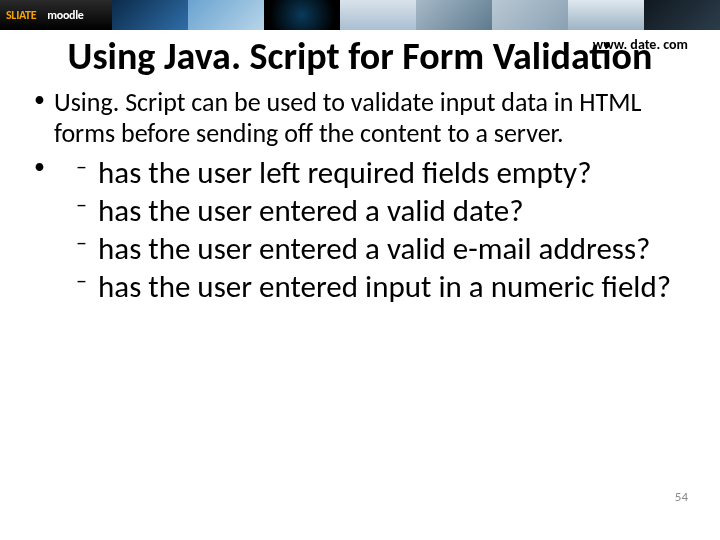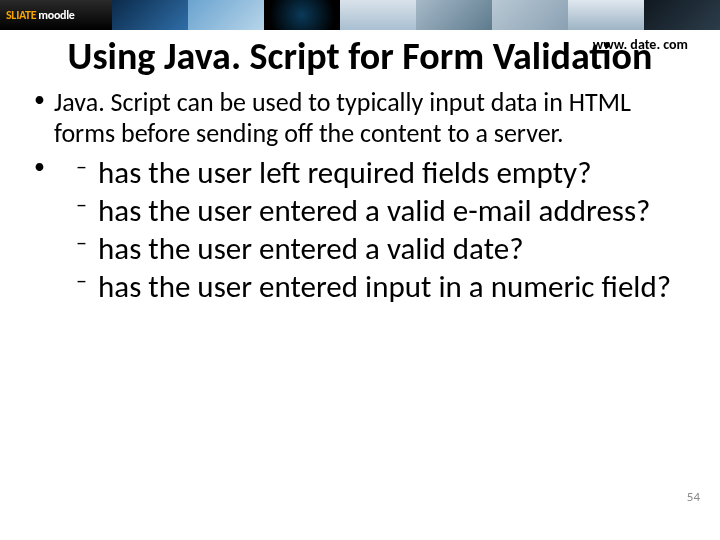--- a/index.html
+++ b/index.html
@@ -29,57 +29,57 @@
   
   .body { padding: 10px 30px 0 30px; }
   ul.lvl1 { list-style: none; }
   ul.lvl1 > li { position: relative; padding-left: 24px; font-size: 26px; line-height: 1.18; margin-bottom: 2px; }
   ul.lvl1 > li::before { content: "•"; position: absolute; left: 4px; top: 0; font-size: 22px; }
 
   ul.lvl2 { list-style: none; margin-top: 6px; margin-left: 22px; }
   ul.lvl2 > li { position: relative; padding-left: 22px; font-size: 31px; line-height: 1.22; }
   ul.lvl2 > li::before { content: "–"; position: absolute; left: 0; top: 0; font-size: 22px; }
 
-  .pagenum { position: absolute; bottom: 12px; right: 20px; font-size: 13px; color: #8a8a8a; }
+  .pagenum { position: absolute; bottom: 12px; right: 32px; font-size: 13px; color: #8a8a8a; }
 </style>
 </head>
 <body>
 
 <div class="slide">
 
   <div class="banner">
     <div class="banner-left">
       <span class="sl">SLIATE</span>
-      <span style="color:#fff;margin-left:2px;">moodle</span>
+      <span style="color:#fff;margin-left:11px;">moodle</span>
     </div>
     <div class="banner-collage">
       <div class="cell c0"></div>
       <div class="cell c1"></div>
       <div class="cell c2"></div>
       <div class="cell c3"></div>
       <div class="cell c4"></div>
       <div class="cell c5"></div>
       <div class="cell c6"></div>
       <div class="cell c7"></div>
     </div>
   </div>
 
   <div class="title-row">
     <div class="url">www. date. com</div>
     <h1 class="title">Using Java. Script for Form Validation</h1>
   </div>
 
   <div class="body">
     <ul class="lvl1">
-      <li>Java. Script can be used to typically input data in HTML forms before sending off the content to a server.</li>
+      <li>Using. Script can be used to validate input data in HTML forms before sending off the content to a server.</li>
       <li>
         <ul class="lvl2">
           <li>has the user left required fields empty?</li>
+          <li>has the user entered a valid date?</li>
           <li>has the user entered a valid e-mail address?</li>
-          <li>has the user entered a valid date?</li>
           <li>has the user entered input in a numeric field?</li>
         </ul>
       </li>
     </ul>
   </div>
 
   <div class="pagenum">54</div>
 </div>
 
 </body></html>

